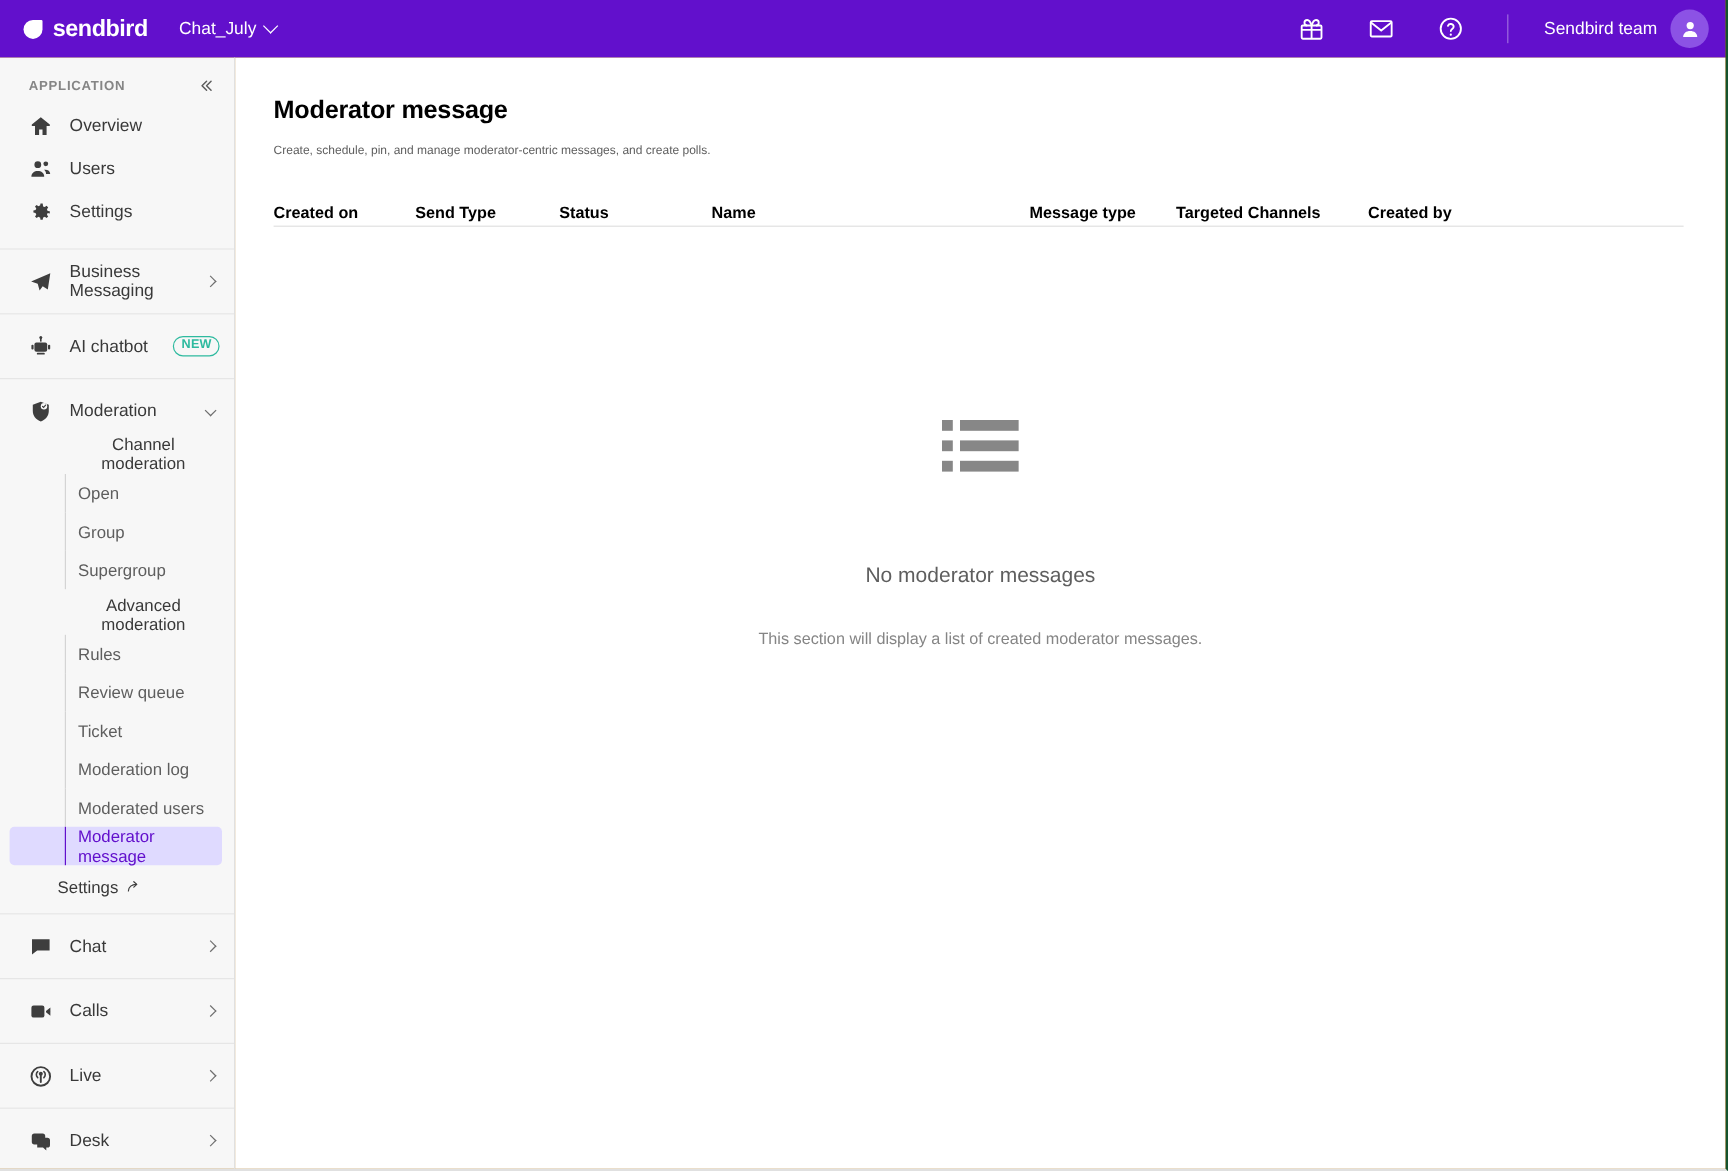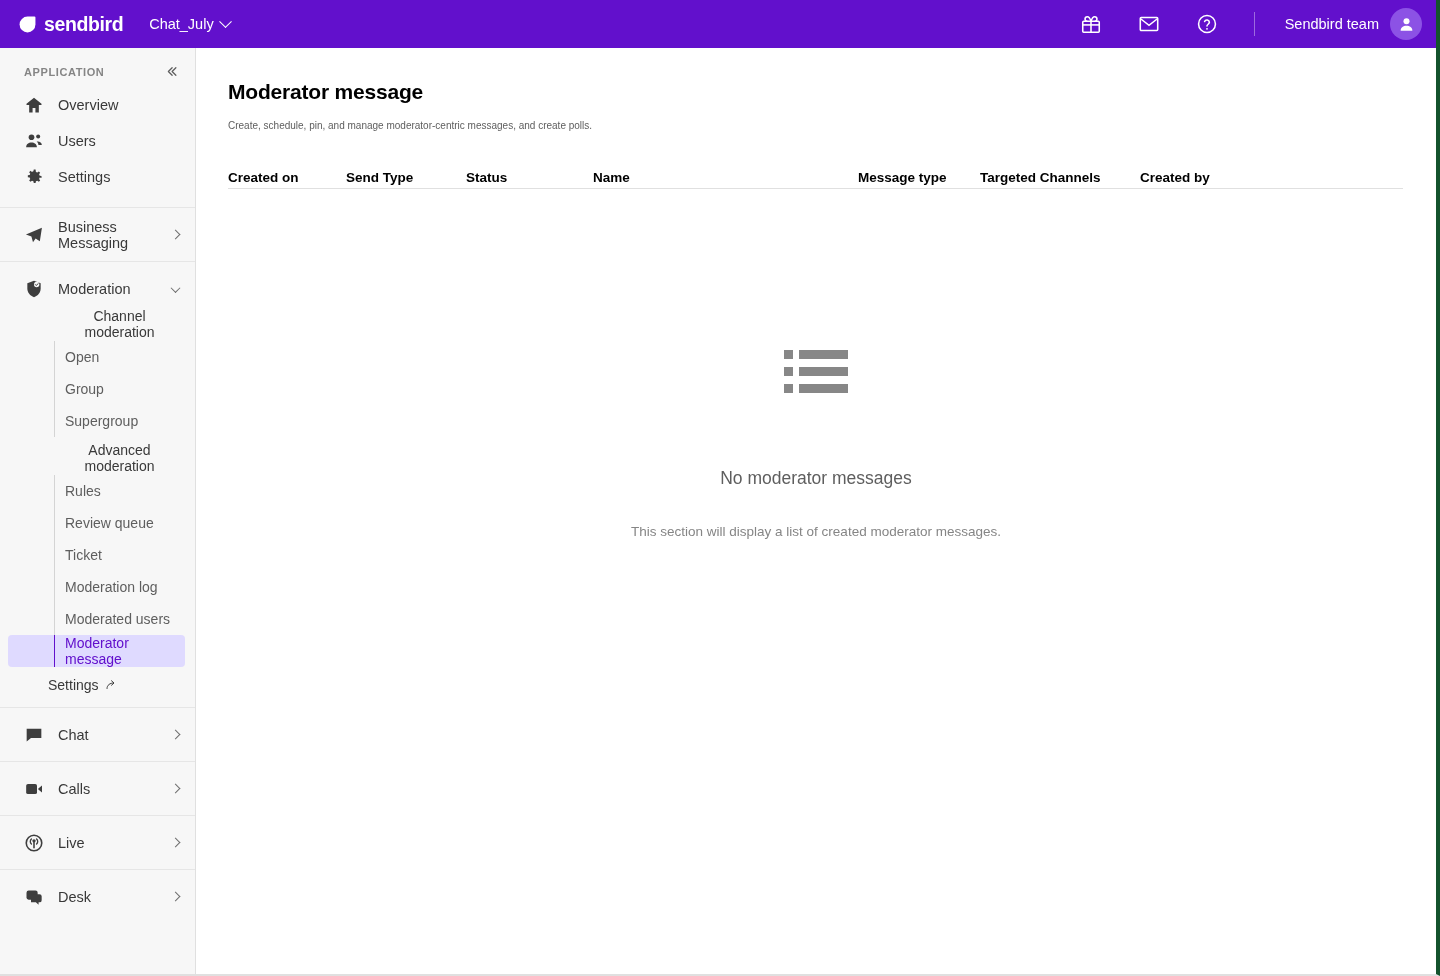--- a/index.html
+++ b/index.html
@@ -5,21 +5,21 @@
   * { box-sizing: border-box; margin: 0; padding: 0; }
   html, body {
     width: 1440px; height: 976px;
     font-family: "Liberation Sans", sans-serif;
     background: #ffffff;
     overflow: hidden;
   }
   .app {
     position: relative;
     width: 1440px; height: 976px;
-    border-right: 4px solid #14532d;
+    border-right: 2px solid #14532d;
     border-bottom: 2px solid #e0e0e0;
     background: #a16207;
     overflow: hidden;
   }
 
   
   .topbar {
     height: 48px;
     background: #6210CC;
     display: flex;
@@ -269,20 +269,38 @@
           <span class="ic">
             <svg width="20" height="20" viewBox="0 0 24 24" fill="#3E3E3E">
               <path d="M21.5 3.2 2.3 11.4l6.6 2.3 1.9 6.9 3.1-4.4 5.1 3.4z"></path>
             </svg>
           </span>
           <span class="lbl">Business Messaging</span>
           <span class="chev-r"></span>
         </div>
       </div>
 
+      <div class="side-sec">
+        <div class="nav-item tall">
+          <span class="ic">
+            <svg width="20" height="20" viewBox="0 0 24 24" fill="#3E3E3E">
+              <rect x="5.6" y="7.6" width="12.8" height="9.4" rx="2"></rect>
+              <rect x="11.2" y="3.2" width="1.6" height="3.6"></rect>
+              <circle cx="12" cy="2.8" r="1.5"></circle>
+              <rect x="2.6" y="10" width="2.2" height="4.6" rx="1"></rect>
+              <rect x="19.2" y="10" width="2.2" height="4.6" rx="1"></rect>
+              <rect x="8" y="18" width="8" height="1.8" rx=".9"></rect>
+            </svg>
+          </span>
+          <span class="lbl" style="flex:none;margin-right:7px">AI chatbot</span>
+          <span class="badge-new">NEW</span>
+          <span style="flex:1"></span>
+          <span class="chev-r"></span>
+        </div>
+      </div>
 
       <div class="side-sec">
         <div class="nav-item" style="margin-top:9px">
           <span class="ic">
             <svg width="20" height="20" viewBox="0 0 24 24" fill="#3E3E3E">
               <path d="M12 2.2 4 5.1v6.3c0 4.8 3.3 8.9 8 10.4 4.7-1.5 8-5.6 8-10.4V5.1z"></path>
               <circle cx="15.2" cy="6.6" r="3.2" fill="#F7F7F7"></circle>
               <path d="M13.7 6.7l1.1 1.1 2-2.2" stroke="#3E3E3E" stroke-width="1.2" fill="none" stroke-linecap="round"></path>
             </svg>
           </span>

